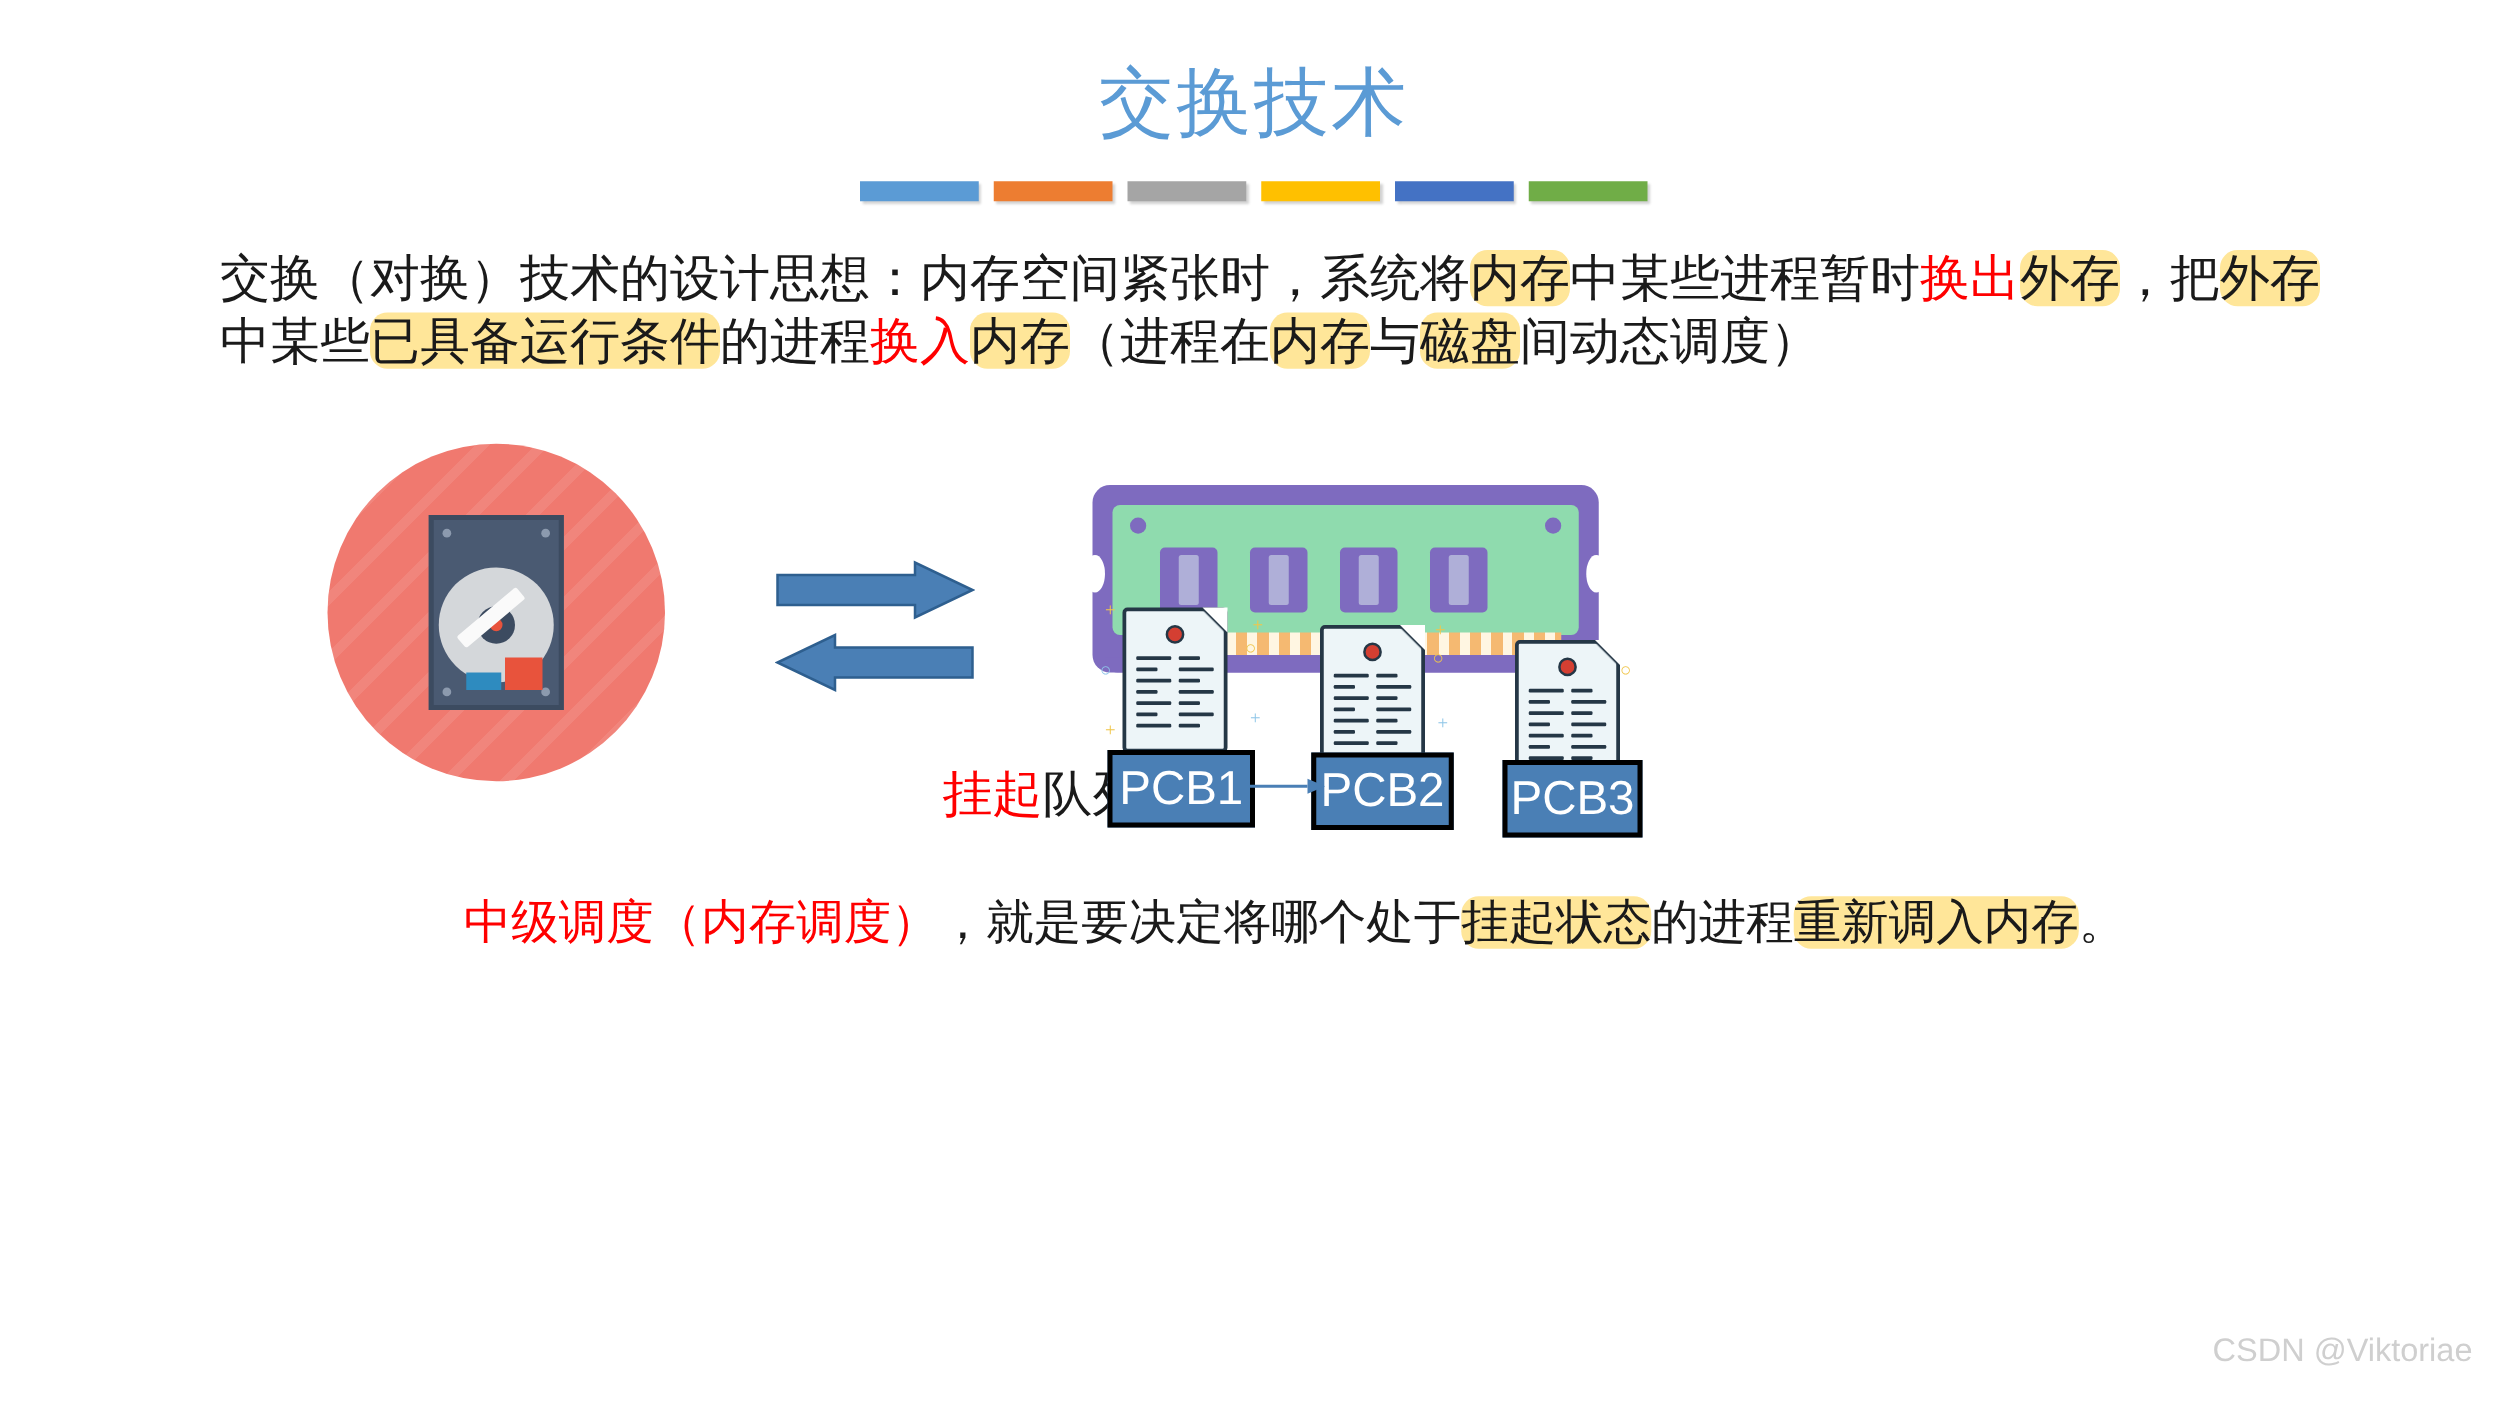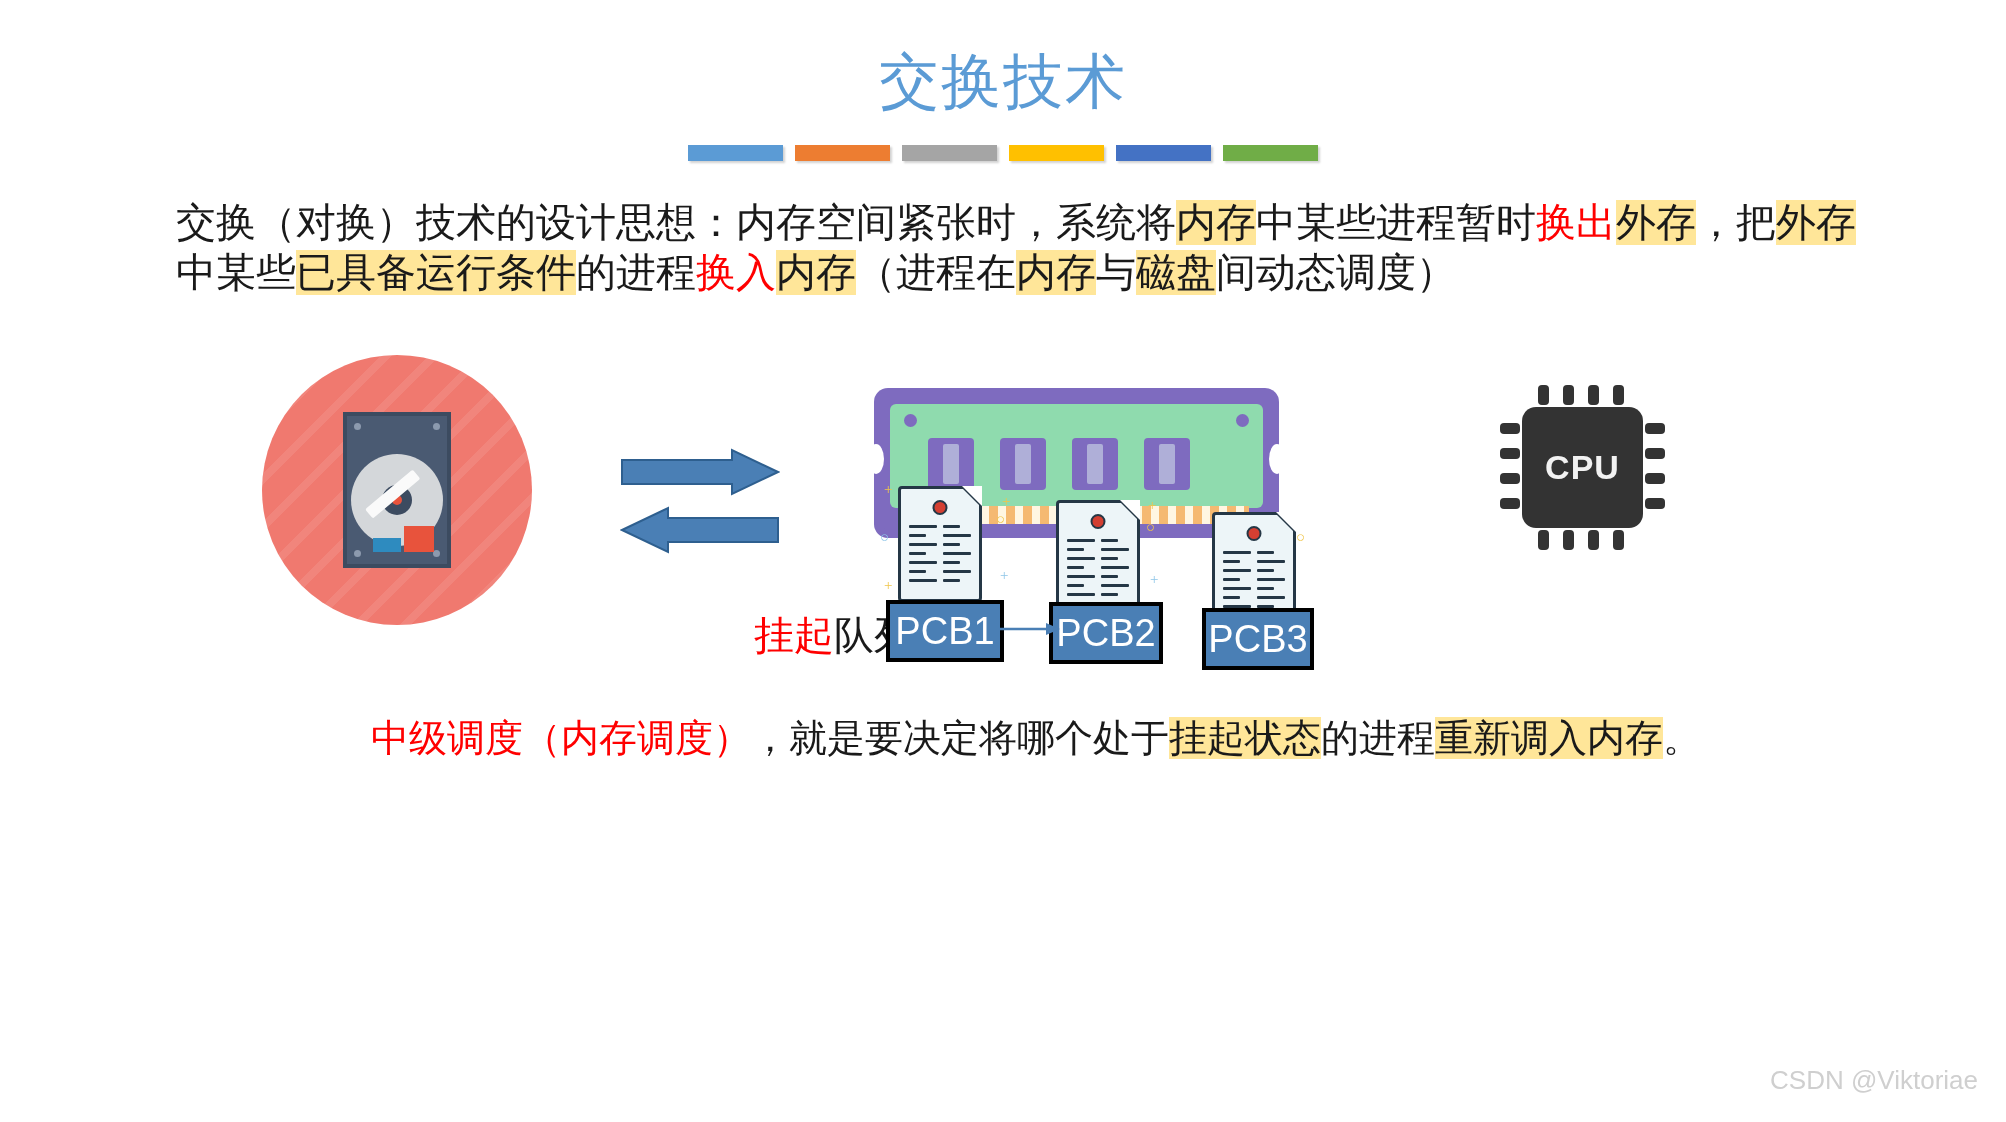--- a/index.html
+++ b/index.html
@@ -62,21 +62,21 @@
     text-align: left;
   }
   #para-bottom {
     left: 176px;
     top: 713px;
     width: 1720px;
     font-size: 38px;
     line-height: 50px;
     text-align: center;
   }
-  .hl { background-color: #FFE699; }
+  .hl { background-color: #FFE699; border-radius: 14px; }
   .red { color: #FF0000; }
   .blk { color: #1a1a1a; }
 
   
   #disk-figure {
     position: absolute;
     left: 262px;
     top: 355px;
     width: 270px;
     height: 270px;
@@ -578,37 +578,18 @@
 
   <div class="pcb-box" style="left:886px;top:600px;width:118px;height:62px">PCB1</div>
   <div class="pcb-box" style="left:1049px;top:602px;width:114px;height:62px">PCB2</div>
   <div class="pcb-box" style="left:1202px;top:608px;width:112px;height:62px">PCB3</div>
 
   <svg id="pcb-arrow" viewBox="0 0 60 14">
     <line x1="0" y1="7" x2="46" y2="7" stroke="#4A7FB5" stroke-width="2.5"></line>
     <polygon points="46,1 60,7 46,13" fill="#4A7FB5"></polygon>
   </svg>
 
-  <div id="cpu-figure">
-    <div class="cpu-pin-v" style="left:38px;top:0"></div>
-    <div class="cpu-pin-v" style="left:63px;top:0"></div>
-    <div class="cpu-pin-v" style="left:88px;top:0"></div>
-    <div class="cpu-pin-v" style="left:113px;top:0"></div>
-    <div class="cpu-pin-v" style="left:38px;bottom:0"></div>
-    <div class="cpu-pin-v" style="left:63px;bottom:0"></div>
-    <div class="cpu-pin-v" style="left:88px;bottom:0"></div>
-    <div class="cpu-pin-v" style="left:113px;bottom:0"></div>
-    <div class="cpu-pin-h" style="left:0;top:38px"></div>
-    <div class="cpu-pin-h" style="left:0;top:63px"></div>
-    <div class="cpu-pin-h" style="left:0;top:88px"></div>
-    <div class="cpu-pin-h" style="left:0;top:113px"></div>
-    <div class="cpu-pin-h" style="right:0;top:38px"></div>
-    <div class="cpu-pin-h" style="right:0;top:63px"></div>
-    <div class="cpu-pin-h" style="right:0;top:88px"></div>
-    <div class="cpu-pin-h" style="right:0;top:113px"></div>
-    <div id="cpu-core">CPU</div>
-  </div>
 
   <div class="para" id="para-bottom"><span class="red">中级调度（内存调度）</span><span class="blk">，就是要决定将哪个处于</span><span class="hl">挂起状态</span><span class="blk">的进程</span><span class="hl">重新调入内存</span><span class="blk">。</span></div>
 
   <div id="csdn-watermark">CSDN @Viktoriae</div>
 
 </div>
 
 </body></html>

